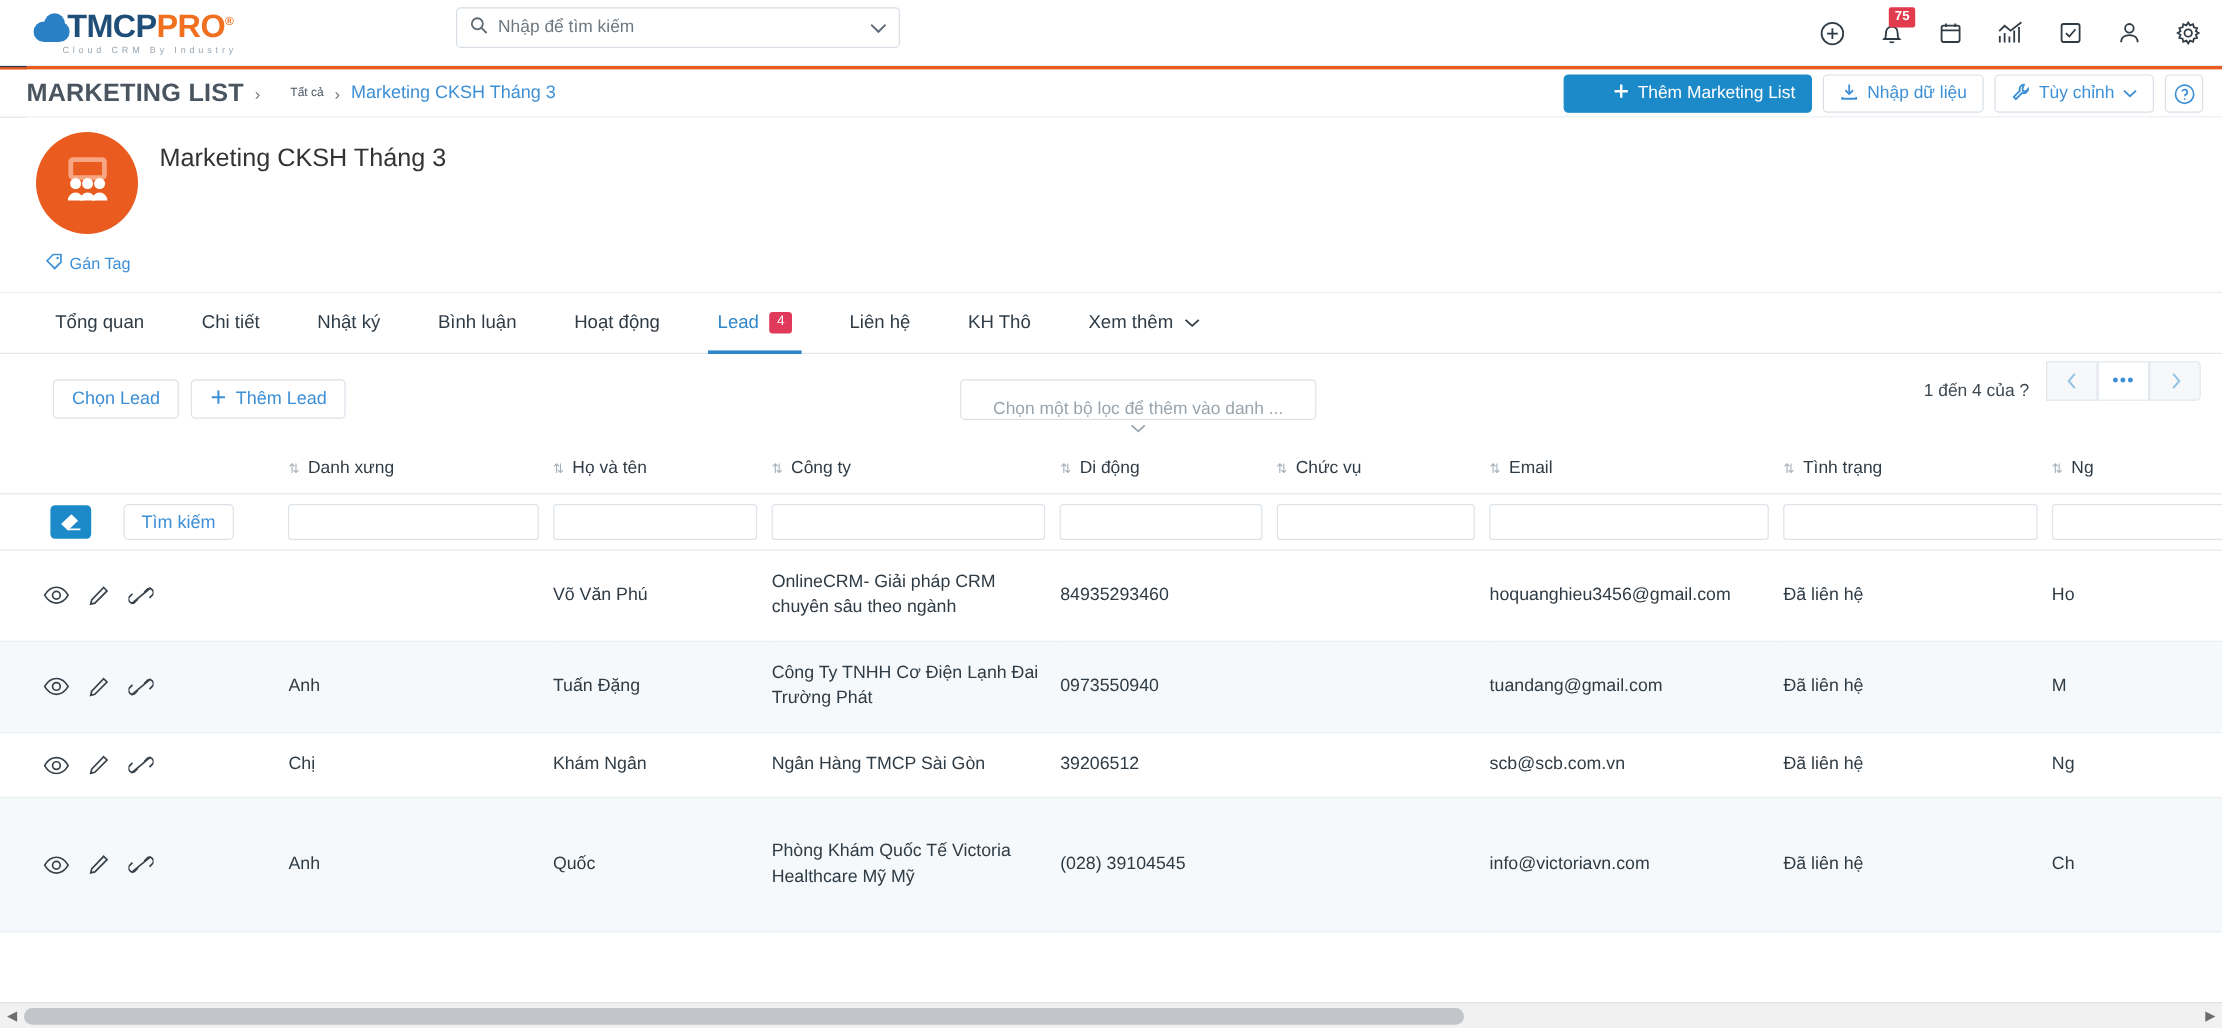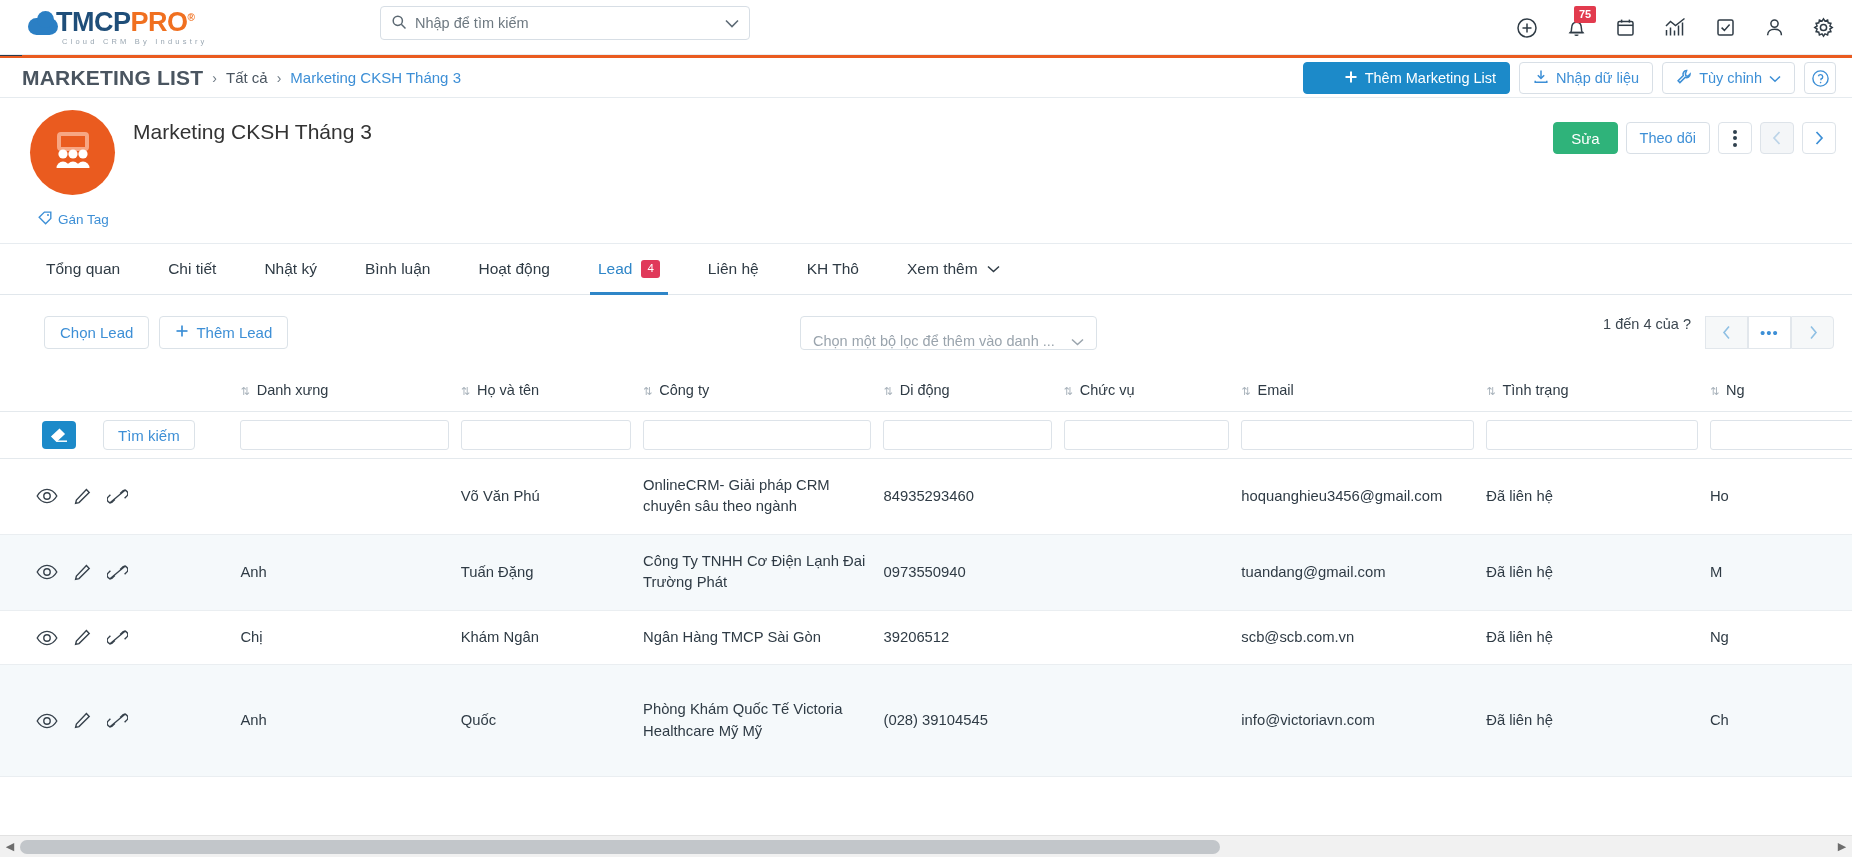--- a/index.html
+++ b/index.html
@@ -40,21 +40,21 @@
   .logo-cloudmark:after {
     content:""; position:absolute; left:9px; top:0px; width:17px; height:17px;
     background:#2b7fc4; border-radius:50%;
   }
   .logo-text { font-size:27px; font-weight:bold; letter-spacing:-0.5px; }
   .logo-text .c1 { color:#1f4e79; }
   .logo-text .c2 { color:#f07020; }
   .logo-reg { font-size:10px; color:#f07020; vertical-align:super; }
   .logo-tag {
     font-size:7.5px; color:#9aa7b2; letter-spacing:3.2px;
-    margin-left:34px; margin-top:1px;
+    margin-left:24px; margin-top:1px;
   }
 
   .searchbox {
     position:absolute; left:380px; top:6px; width:370px; height:34px;
     border:1px solid #d7dee5; border-radius:4px; background:#fff;
     display:flex; align-items:center; padding:0 10px;
   }
   .searchbox .s-icon { color:#6f7b87; font-size:15px; margin-right:8px; }
   .searchbox input {
     border:none; outline:none; flex:1; font-size:14.5px;
@@ -76,21 +76,21 @@
   
   .orange-line { height:3px; background:#ea5b1f; }
 
   
   .crumbbar {
     height:40px; display:flex; align-items:center; position:relative;
     background:#fff; padding-left:22px; border-bottom:1px solid #e6ebef;
   }
   .crumb-title { font-size:21px; font-weight:bold; color:#4a5560; letter-spacing:0.2px; }
   .crumb-sep { color:#6e7a85; margin:0 9px; font-size:14px; }
-  .crumb-mid { font-size:15px; color:#4a5560; }
+  .crumb-mid { font-size:10px; color:#4a5560;margin-left:16px; }
   .crumb-last { font-size:15px; color:#3d8fd6; }
 
   .crumb-actions { position:absolute; right:16px; top:4px; display:flex; align-items:center; gap:9px; }
   .btn {
     height:32px; border-radius:4px; display:flex; align-items:center; gap:7px;
     padding:0 13px; font-size:14.5px; cursor:pointer; white-space:nowrap;
   }
   .btn-primary { background:#1c8ac9; color:#fff; border:1px solid #1c8ac9;padding-left:40px; }
   .btn-outline { background:#fff; color:#3d8fd6; border:1px solid #d8dfe6; }
   .btn-help {
@@ -143,24 +143,24 @@
   
   .gridtools { position:relative; height:74px; background:#fff; }
   .gt-left { position:absolute; left:44px; top:21px; display:flex; gap:10px; }
   .gt-btn {
     height:33px; border:1px solid #dbe2e8; border-radius:4px; background:#fff; color:#3d8fd6;
     display:flex; align-items:center; gap:7px; padding:0 15px; font-size:15px; cursor:pointer;
   }
   .gt-filter {
     position:absolute; left:800px; top:21px; width:297px; height:33px;
     border:1px solid #dbe2e8; border-radius:4px; background:#fff;
-    display:flex; justify-content:space-between; padding:16px 12px;
-    font-size:14.5px; color:#9aa4ad; cursor:pointer;
-  }
-  .gt-pager { position:absolute; right:18px; top:21px; display:flex; align-items:flex-start; gap:0; }
+    display:flex; align-items:center; justify-content:space-between; padding:16px 12px;
+    font-size:14.5px; color:#9aa4ad; cursor:pointer;flex-direction:column;
+  }
+  .gt-pager { position:absolute; right:18px; top:6px; display:flex; align-items:flex-end; gap:0; }
   .pg-text { font-size:14.5px; color:#3c4750; margin-right:14px; }
   .pg-btn {
     width:43px; height:33px; border:1px solid #e2e7ec; background:#f6f8f9; color:#8fc0e4;
     display:flex; align-items:center; justify-content:center; cursor:pointer; font-size:17px;
   }
   .pg-btn.mid { background:#fff; color:#3d8fd6; letter-spacing:1px; font-size:15px; }
   .pg-btn:first-child { border-radius:4px 0 0 4px; }
   .pg-btn:last-child { border-radius:0 4px 4px 0; }
 
   
@@ -381,45 +381,20 @@
     <div class="gantag">
       <span>
         <svg width="14" height="14" viewBox="0 0 14 14" fill="none" stroke="#3d8fd6" stroke-width="1.4">
           <path d="M1.2 6.3 L6.4 1.1 L12.8 1.1 L12.8 7.5 L7.6 12.7 Z"></path>
               <circle cx="10" cy="4" r="1" fill="#3d8fd6" stroke="none"></circle>
         </svg>
       </span>
       <span>Gán Tag</span>
     </div>
 
-    <div class="rec-actions">
-      <div class="btn-green">
-        <span>Sửa</span>
-      </div>
-      <div class="btn btn-outline">
-        <span>Theo dõi</span>
-      </div>
-      <div class="btn-sq">
-        <span class="dots-v">
-              <i></i>
-              <i></i>
-              <i></i>
-            </span>
-      </div>
-      <div class="btn-sq disabled">
-        <svg width="12" height="16" viewBox="0 0 12 16" fill="none" stroke="currentColor" stroke-width="1.7">
-              <polyline points="8.5,2 3,8 8.5,14"></polyline>
-            </svg>
-      </div>
-      <div class="btn-sq">
-        <svg width="12" height="16" viewBox="0 0 12 16" fill="none" stroke="currentColor" stroke-width="1.7">
-              <polyline points="3.5,2 9,8 3.5,14"></polyline>
-            </svg>
-      </div>
-    </div>
   </div>
 
   <div class="tabbar">
     <div class="tab">
           <span>Tổng quan</span>
         </div>
     <div class="tab">
           <span>Chi tiết</span>
         </div>
     <div class="tab">

